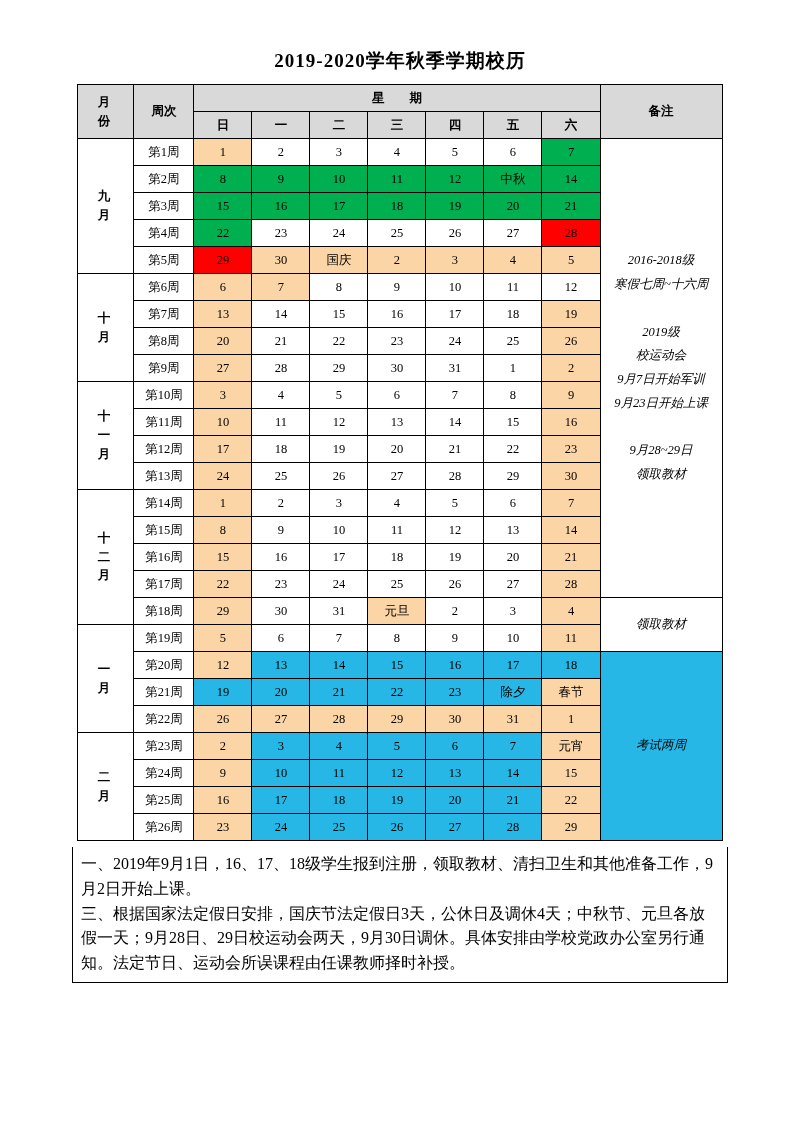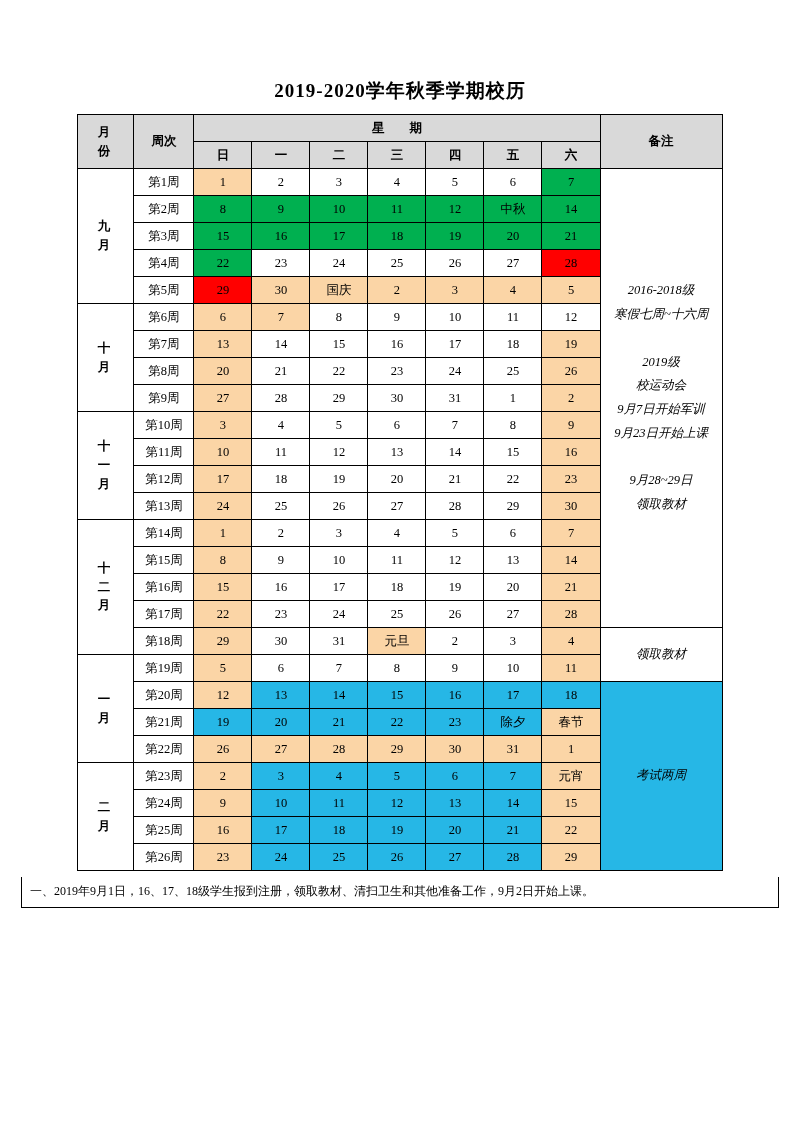--- a/index.html
+++ b/index.html
@@ -8,21 +8,21 @@
     background:#ffffff;
     font-family:"Liberation Serif","DejaVu Serif",serif;
     color:#000;
   }
   .page{position:relative;width:800px;height:1131px;box-sizing:border-box;padding:0;}
   .title{
     text-align:center;
     font-size:19px;
     font-weight:bold;
     letter-spacing:1px;
-    padding-top:78px;
+    padding-top:48px;
     padding-bottom:10px;
   }
   table.cal{
     border-collapse:collapse;
     margin:0 auto;
     width:644px;
     table-layout:fixed;
   }
   table.cal td,table.cal th{
     border:1px solid #000;
@@ -40,27 +40,27 @@
   .month-cell{font-weight:bold;letter-spacing:4px;line-height:1.5;}
   .wk{font-size:12px;}
   .note-cell{font-size:12.5px;line-height:1.9;font-style:italic;}
   
   .c-orange{background:#fbd5a6;}
   .c-green{background:#00b050;}
   .c-red{background:#ff0000;}
   .c-blue{background:#26b7e6;}
   .c-none{background:#ffffff;}
   .notes{
-    width:758px;
+    width:656px;
     margin:6px auto 0 auto;
     border:1px solid #000;
     border-top:none;
     box-sizing:border-box;
     padding:5px 8px 6px 8px;
-    font-size:12px;
+    font-size:16px;
     line-height:1.55;
     font-family:"Liberation Serif","DejaVu Serif",serif;
   }
   .notes div{white-space:normal;}
 </style>
 </head>
 <body>
 
 <div class="page">
 
@@ -402,15 +402,16 @@
           <td class="c-blue">26</td>
           <td class="c-blue">27</td>
           <td class="c-blue">28</td>
           <td class="c-orange">29</td>
         </tr>
       </tbody>
   </table>
 
   <div class="notes">
     <div>一、2019年9月1日，16、17、18级学生报到注册，领取教材、清扫卫生和其他准备工作，9月2日开始上课。</div>
+    <div>三、根据国家法定假日安排，国庆节法定假日3天，公休日及调休4天；中秋节、元旦各放假一天；9月28日、29日校运动会两天，9月30日调休。具体安排由学校党政办公室另行通知。法定节日、运动会所误课程由任课教师择时补授。</div>
   </div>
 
 </div>
 
 </body></html>

